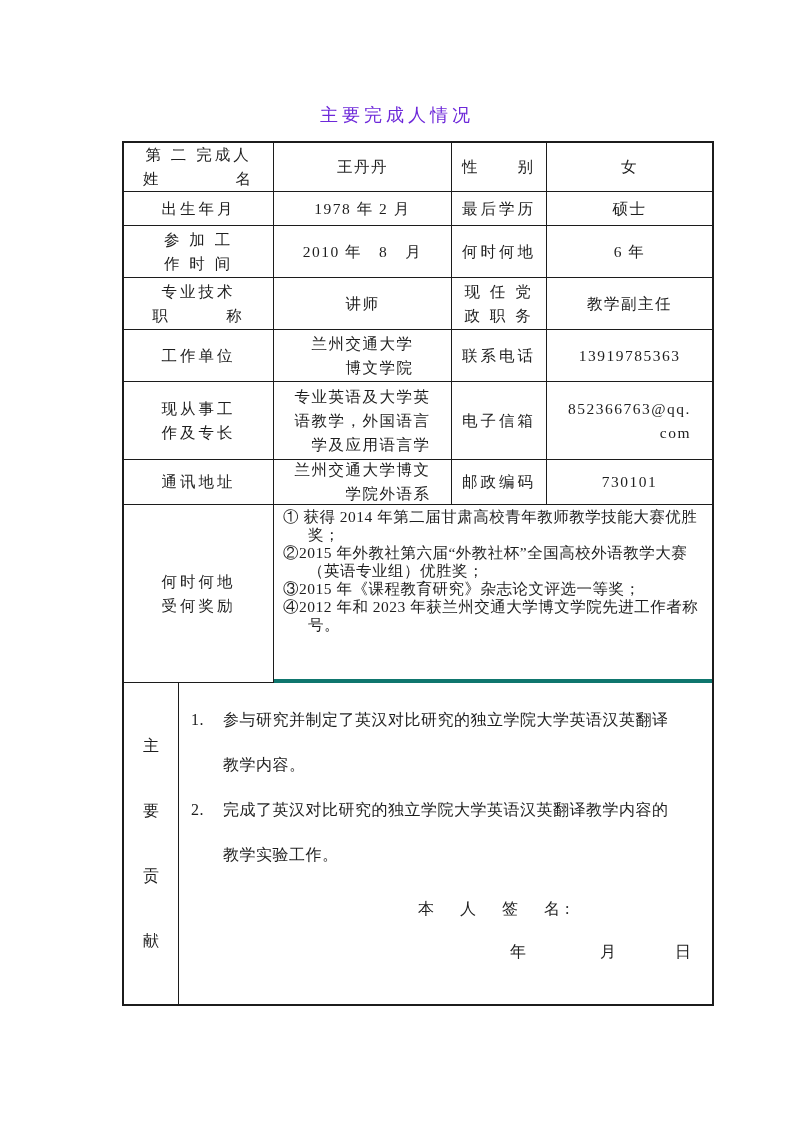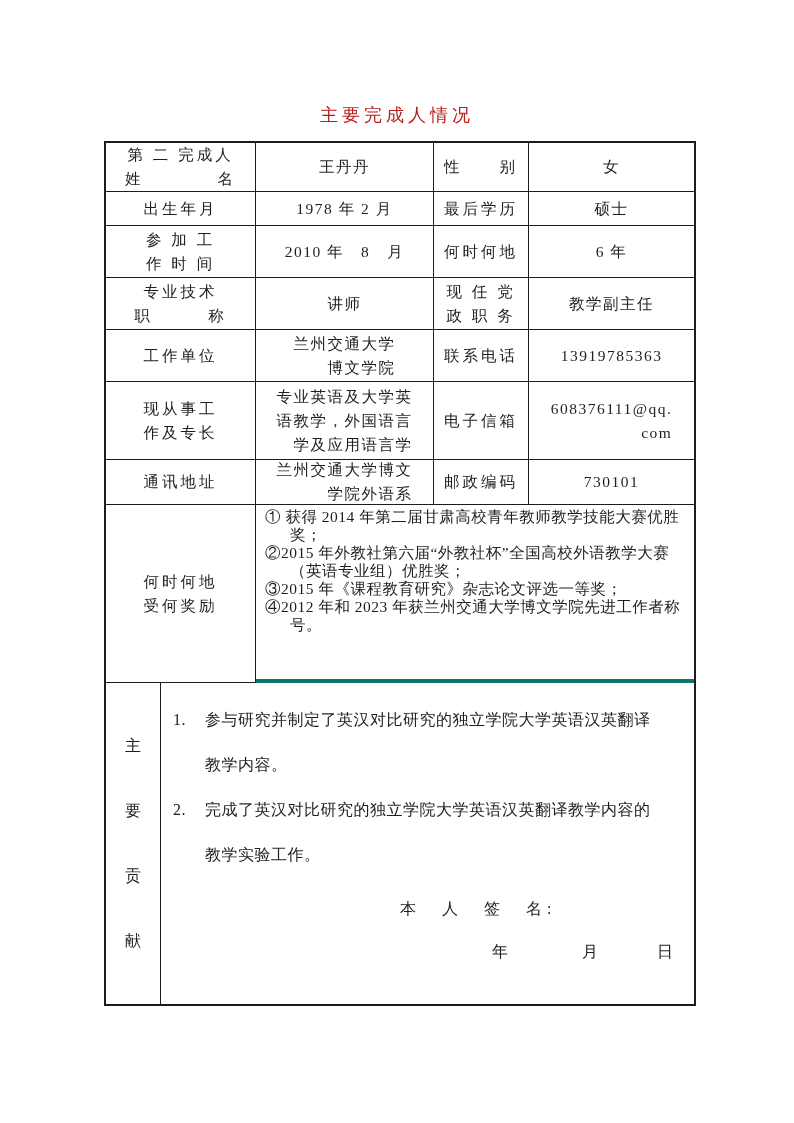--- a/index.html
+++ b/index.html
@@ -3,24 +3,24 @@
 <meta charset="utf-8">
 <style>
   html,body { margin:0; padding:0; background:#ffffff; }
   .page {
     position:relative; width:794px; height:1123px; background:#fff;
     font-family:"Liberation Serif","DejaVu Serif",serif; color:#1e1e1e;
     overflow:hidden;
   }
   .doc-title {
     position:absolute; top:103px; left:0; width:794px;
-    text-align:center; font-size:18px; letter-spacing:4px; color:#b91c1c;
+    text-align:center; font-size:18px; letter-spacing:4px; color:#6d28d9;
   }
   .sheet {
-    position:absolute; left:104px; top:141px; width:592px; height:865px;
+    position:absolute; left:122px; top:141px; width:592px; height:865px;
     border:2px solid #1c1c1c; box-sizing:border-box;
   }
   .grid-top {
     display:grid;
     grid-template-columns:150px 178px 95px 1fr;
     grid-template-rows:49px 34px 52px 52px 52px 78px 45px 178px;
   }
   .cell {
     box-sizing:border-box;
     border-right:1px solid #1c1c1c; border-bottom:1px solid #1c1c1c;
@@ -101,21 +101,21 @@
 博文学院</div>
       <div class="cell lbl">联系电话</div>
       <div class="cell val last-col">13919785363</div>
 
       <div class="cell lbl">现从事工
 作及专长</div>
       <div class="cell val">专业英语及大学英
 语教学，外国语言
 学及应用语言学</div>
       <div class="cell lbl">电子信箱</div>
-      <div class="cell val last-col">608376111@qq.
+      <div class="cell val last-col">852366763@qq.
 com</div>
 
       <div class="cell lbl">通讯地址</div>
       <div class="cell val">兰州交通大学博文
 学院外语系</div>
       <div class="cell lbl">邮政编码</div>
       <div class="cell val last-col">730101</div>
 
       <div class="cell lbl">何时何地
 受何奖励</div>

